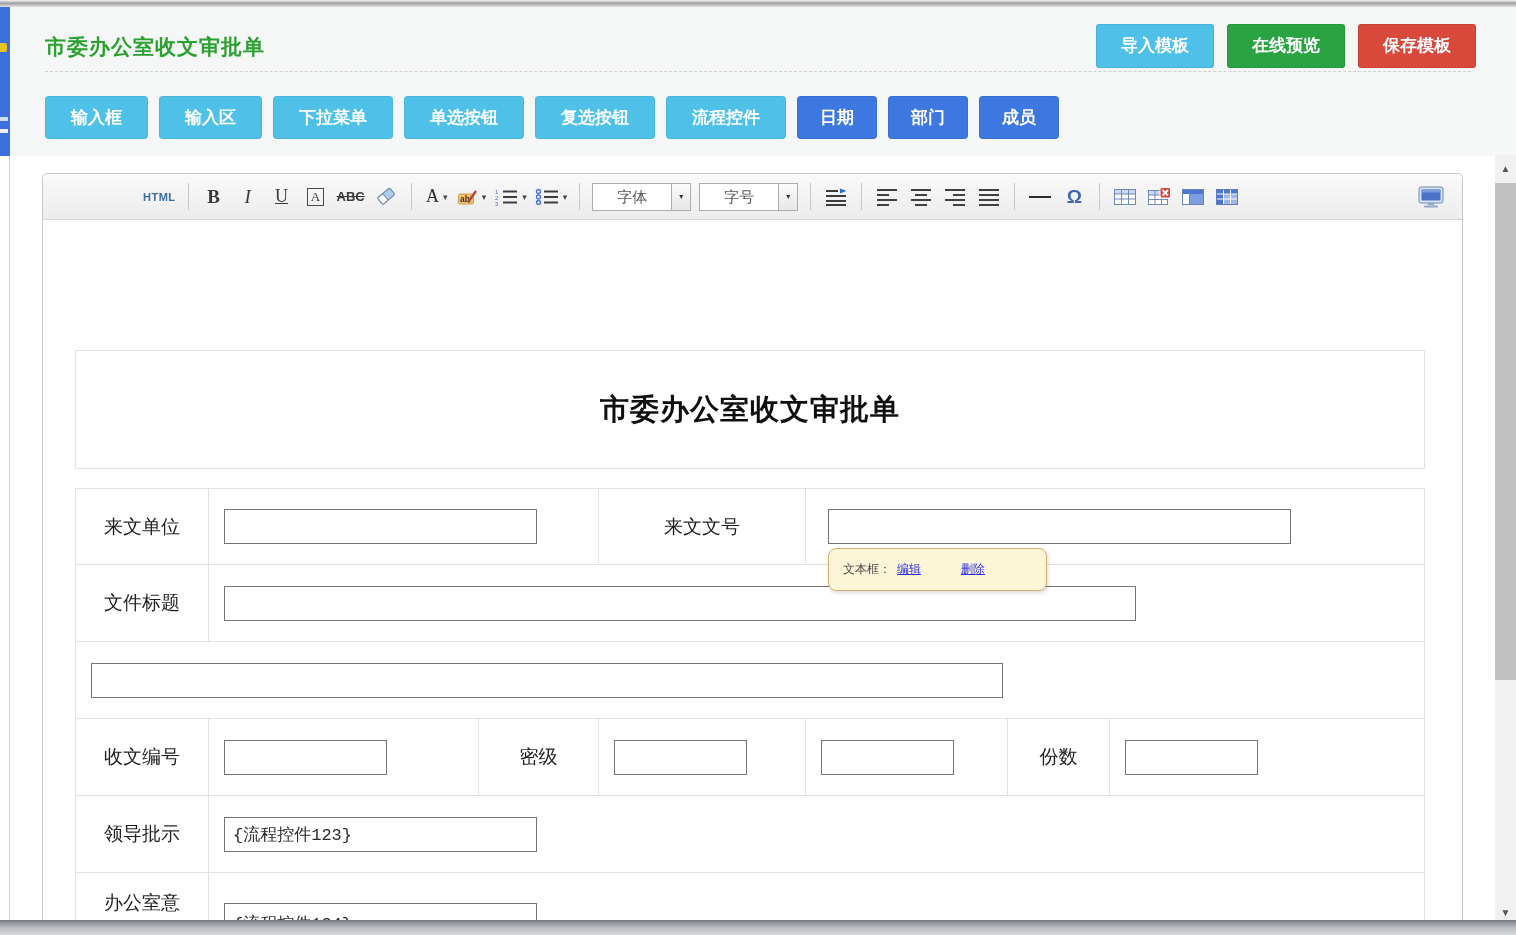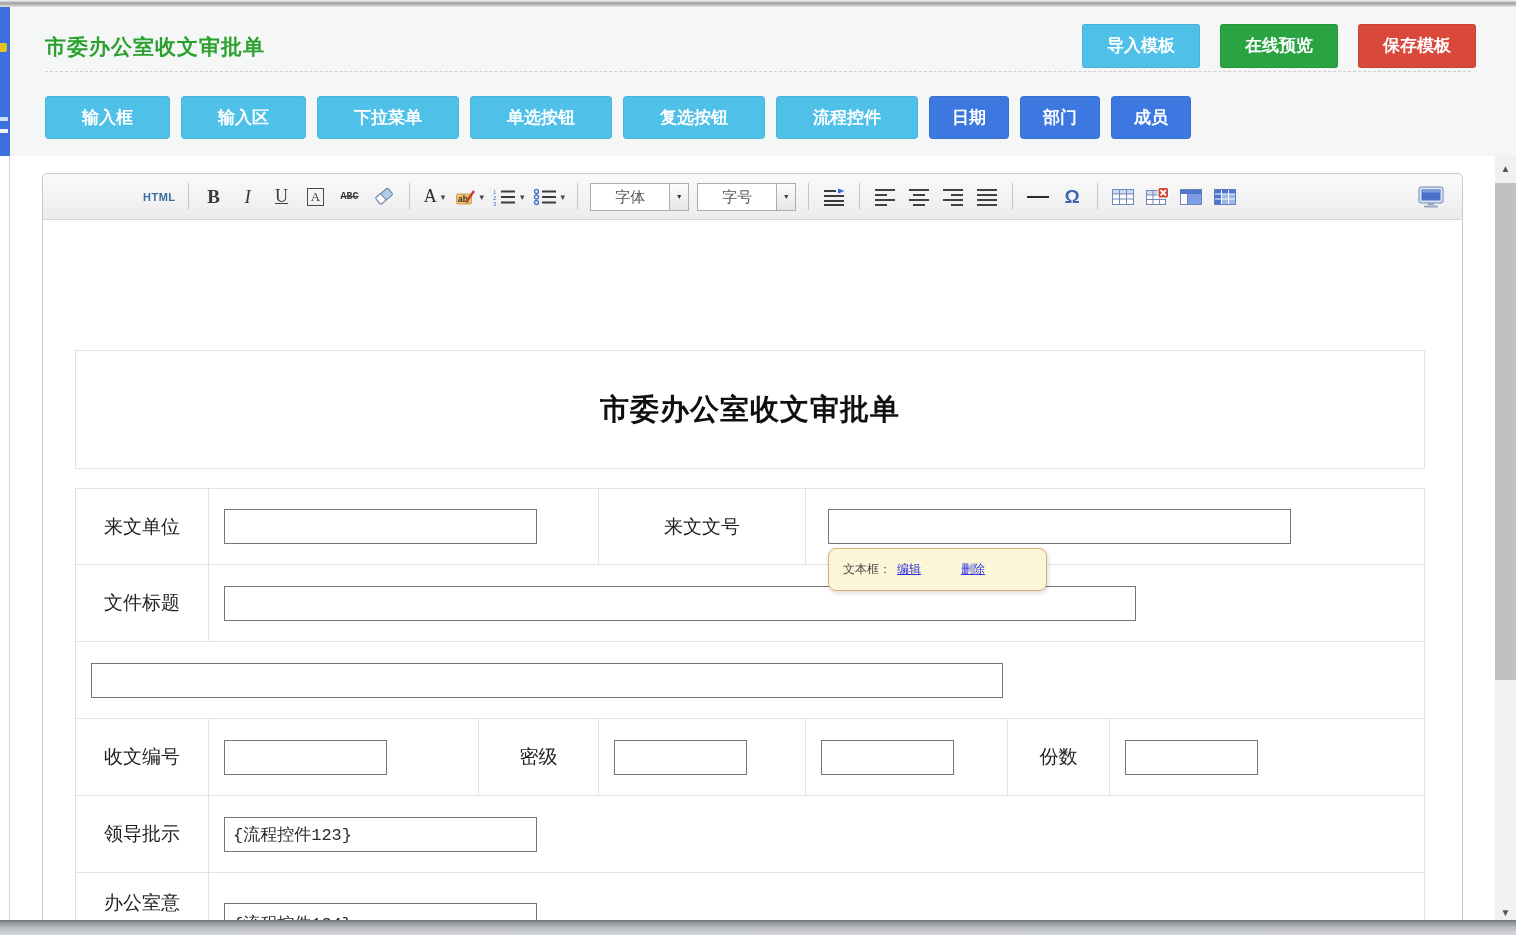--- a/index.html
+++ b/index.html
@@ -13,48 +13,48 @@
   .left-strip{left:0;top:7px;width:10px;height:149px;background:#3d6fdd;}
   .frag-y{left:0;top:36px;width:7px;height:9px;background:#e7c41d;border-radius:0 2px 2px 0;}
   .frag-w1{left:0;top:110px;width:8px;height:4px;background:#cfe0ff;}
   .frag-w2{left:0;top:122px;width:8px;height:4px;background:#eef3ff;}
   .vline{left:9px;top:156px;width:1px;height:779px;background:#d6d6d6;}
 
   
   .header{left:10px;top:7px;width:1506px;height:149px;background:#f5f6f6;}
   .page-title{left:35px;top:26px;font-size:21px;font-weight:bold;color:#2aa12f;letter-spacing:1px;}
   .dashed{left:35px;top:64px;width:1426px;border-top:1px dashed #d0d0d0;height:0;}
-  .actions{right:40px;top:17px;display:flex;gap:20px;}
+  .actions{right:40px;top:17px;display:flex;gap:13px;}
   .btn{border:1px solid rgba(0,0,0,0.08);border-radius:3px;color:#fff;font-size:17px;font-weight:bold;
        padding:11px 24px;cursor:pointer;line-height:20px;white-space:nowrap;}
   .btn-import{background:#4fc1e9;}
   .btn-preview{background:#2aa342;}
   .btn-save{background:#d8493c;}
   .controls{left:35px;top:89px;display:flex;gap:11px;}
   .cbtn{border:1px solid rgba(0,0,0,0.06);border-radius:4px;color:#fff;font-size:17px;font-weight:bold;
-        padding:10px 36px;cursor:pointer;line-height:21px;white-space:nowrap;}
+        padding:10px 25px;cursor:pointer;line-height:21px;white-space:nowrap;}
   .cbtn.light{background:#4fc1e9;}
   .cbtn.dark{background:#3c78e0;padding:10px 22px;}
 
   
   .editor{left:42px;top:173px;width:1419px;height:762px;background:#fff;
           border:1px solid #c9c9c9;border-radius:5px 5px 0 0;}
   .toolbar{height:45px;border-bottom:1px solid #d6d6d6;border-radius:5px 5px 0 0;
            background:linear-gradient(180deg,#fafafa,#ececec);
            display:flex;align-items:center;padding:0 14px 0 96px;}
   .tbtn{height:32px;min-width:26px;padding:0 4px;display:flex;align-items:center;justify-content:center;
         border-radius:3px;cursor:pointer;}
   .tsep{width:1px;height:27px;background:#c7c7c7;margin:0 8px;flex:none;}
   .t-html{font-size:11px;font-weight:bold;color:#3c6e9f;letter-spacing:0.5px;}
   .t-b{font-family:"Liberation Serif","DejaVu Serif",serif;font-size:19px;font-weight:bold;color:#3a3a3a;}
   .t-i{font-family:"Liberation Serif","DejaVu Serif",serif;font-size:19px;font-style:italic;color:#3a3a3a;}
   .t-u{font-family:"Liberation Serif","DejaVu Serif",serif;font-size:18px;text-decoration:underline;color:#3a3a3a;}
   .t-abox{font-family:"Liberation Serif","DejaVu Serif",serif;font-size:13px;color:#3a3a3a;
           border:1.5px solid #4a4a4a;padding:0 3px;line-height:16px;}
-  .t-abc{font-family:Liberation Mono, monospace;font-size:10px;font-weight:bold;
+  .t-abc{font-family:Liberation Sans, sans-serif;font-size:13px;font-weight:bold;
          text-decoration:line-through;color:#3a3a3a;}
   .t-fc{font-family:"Liberation Serif","DejaVu Serif",serif;font-size:18px;color:#2b2b2b;}
   .caret{font-size:9px;color:#444;margin-left:4px;}
   .ddl{display:flex;height:26px;background:#fff;border:1px solid #adadad;margin:0 4px;cursor:pointer;}
   .ddl-text{width:78px;text-align:center;font-size:15px;color:#555;line-height:26px;}
   .ddl-btn{width:18px;border-left:1px solid #adadad;display:flex;align-items:center;justify-content:center;
            background:linear-gradient(180deg,#fcfcfc,#e6e6e6);font-size:8px;color:#333;}
   .t-hr{width:22px;height:0;border-top:2.5px solid #2b2b2b;}
   .t-omega{font-size:19px;font-weight:bold;color:#3f63b5;}
   .t-spacer{flex:1;}

